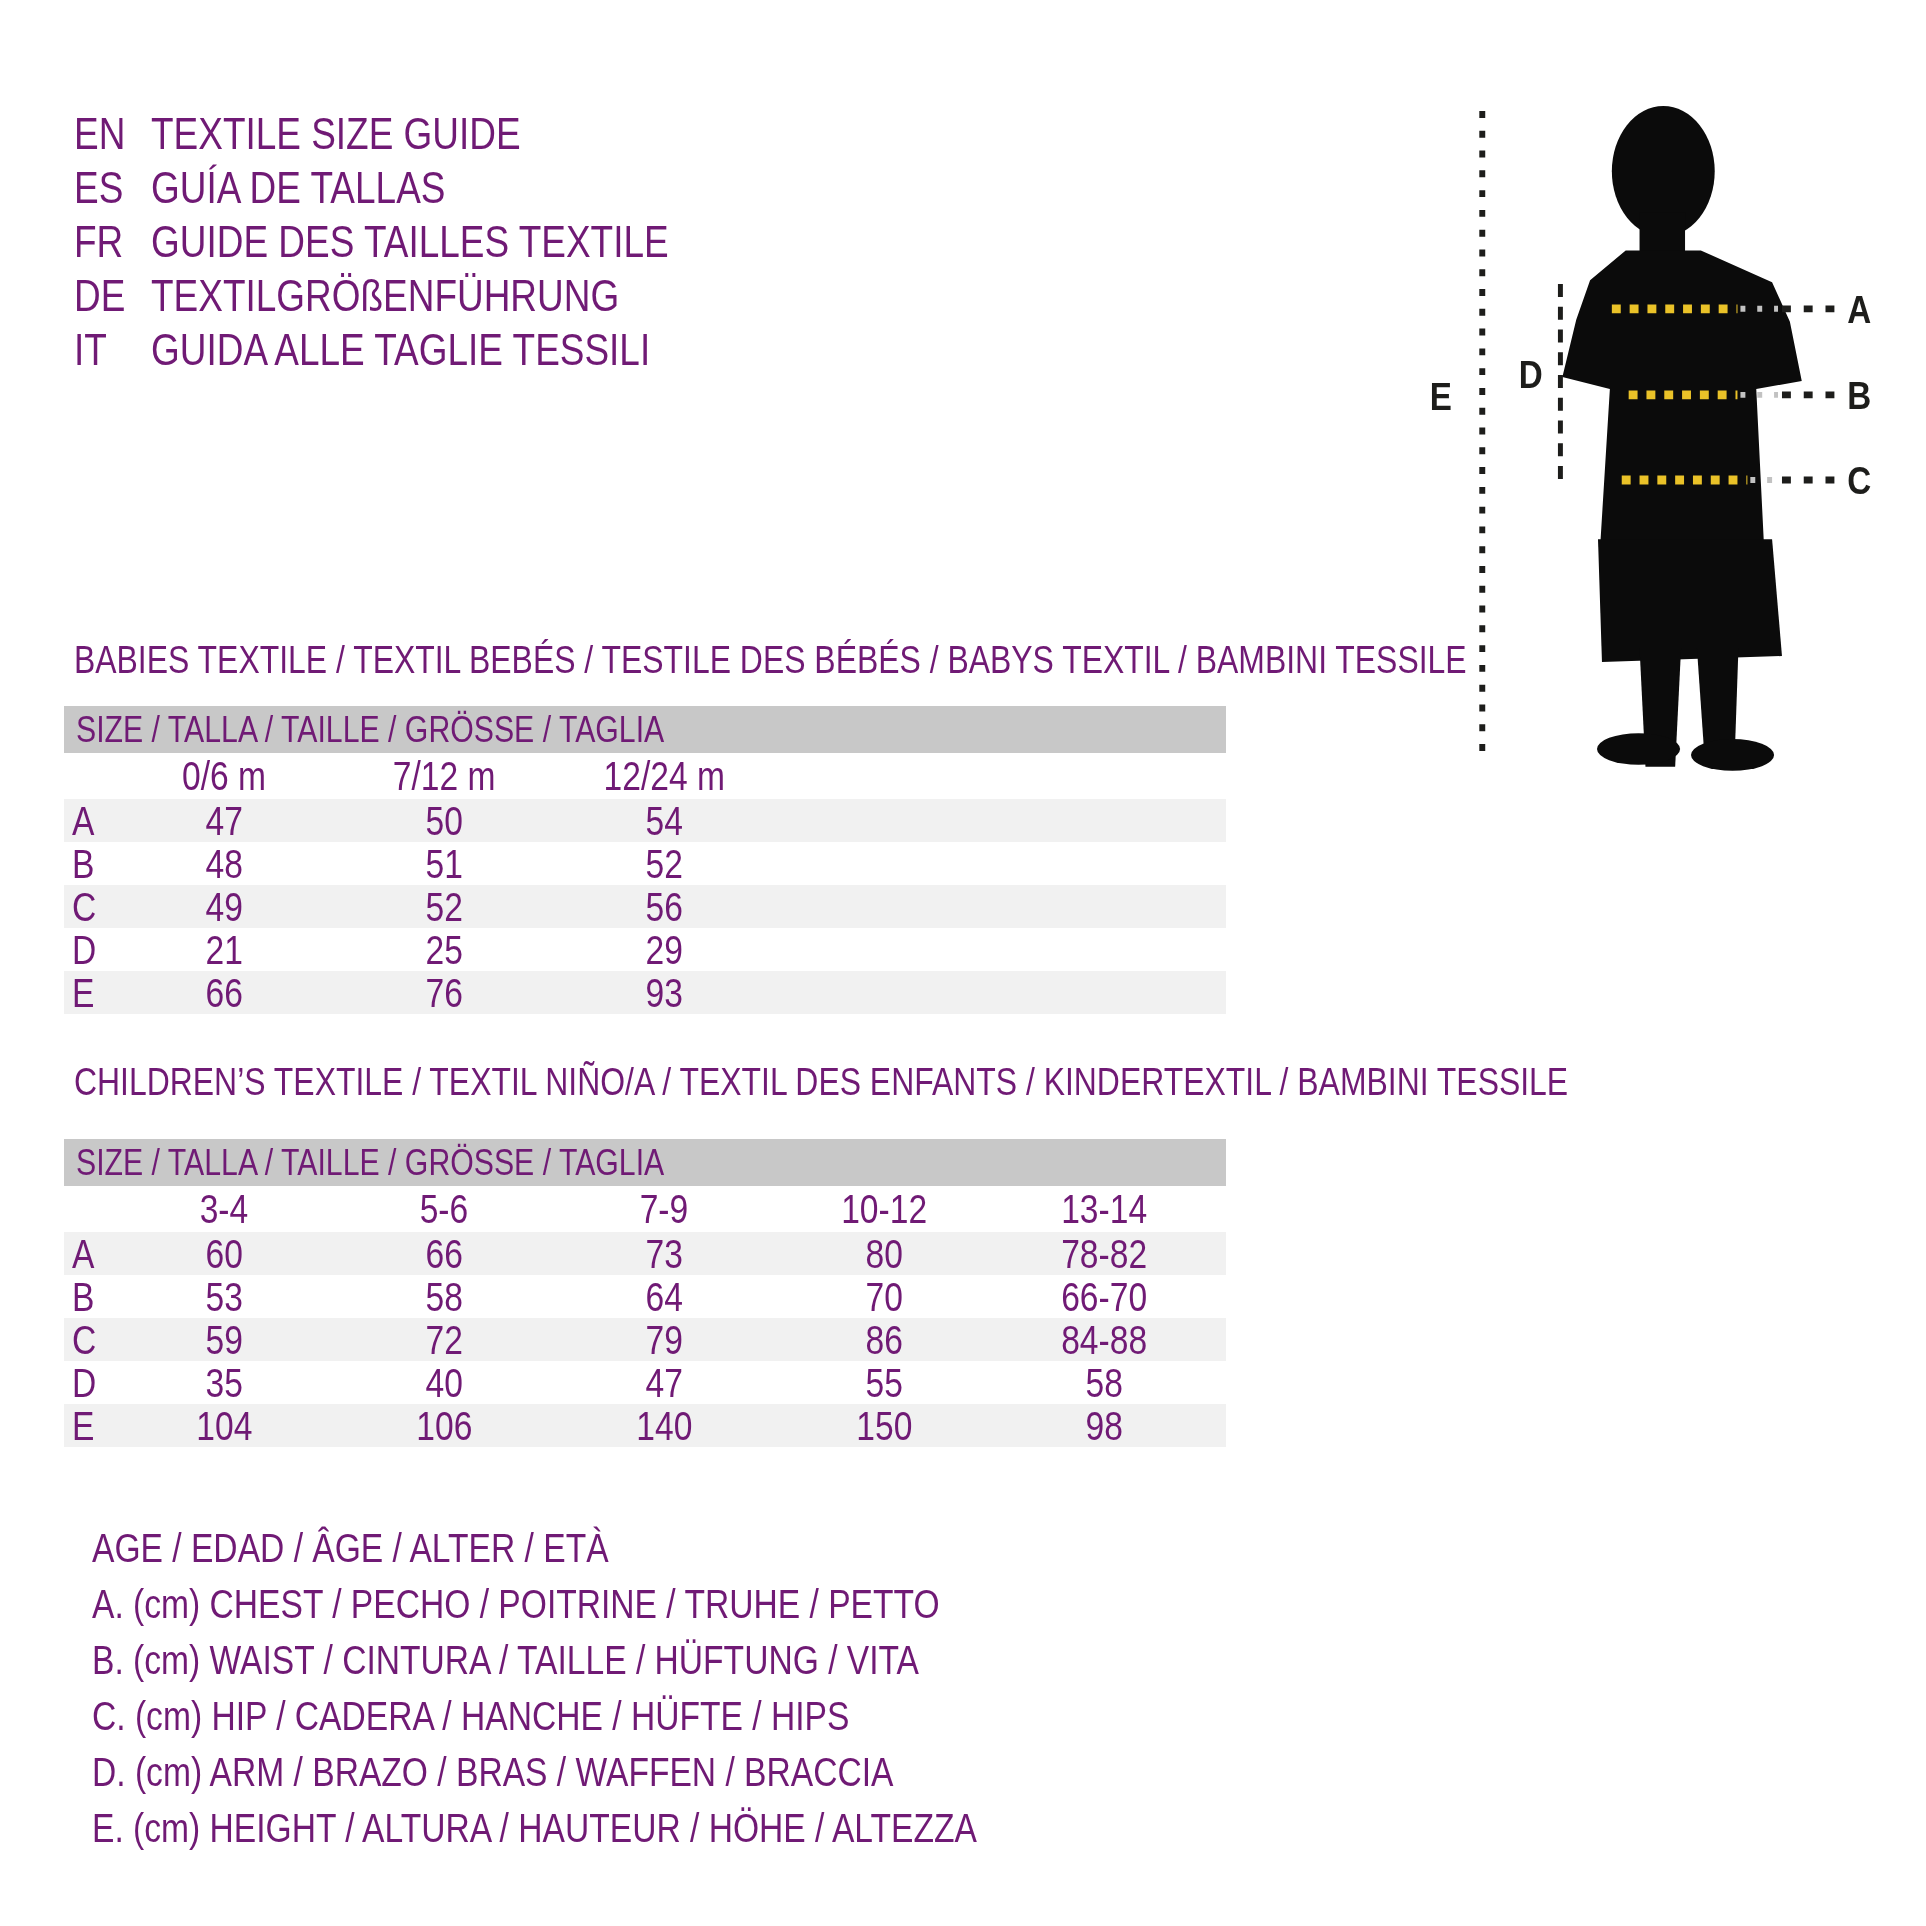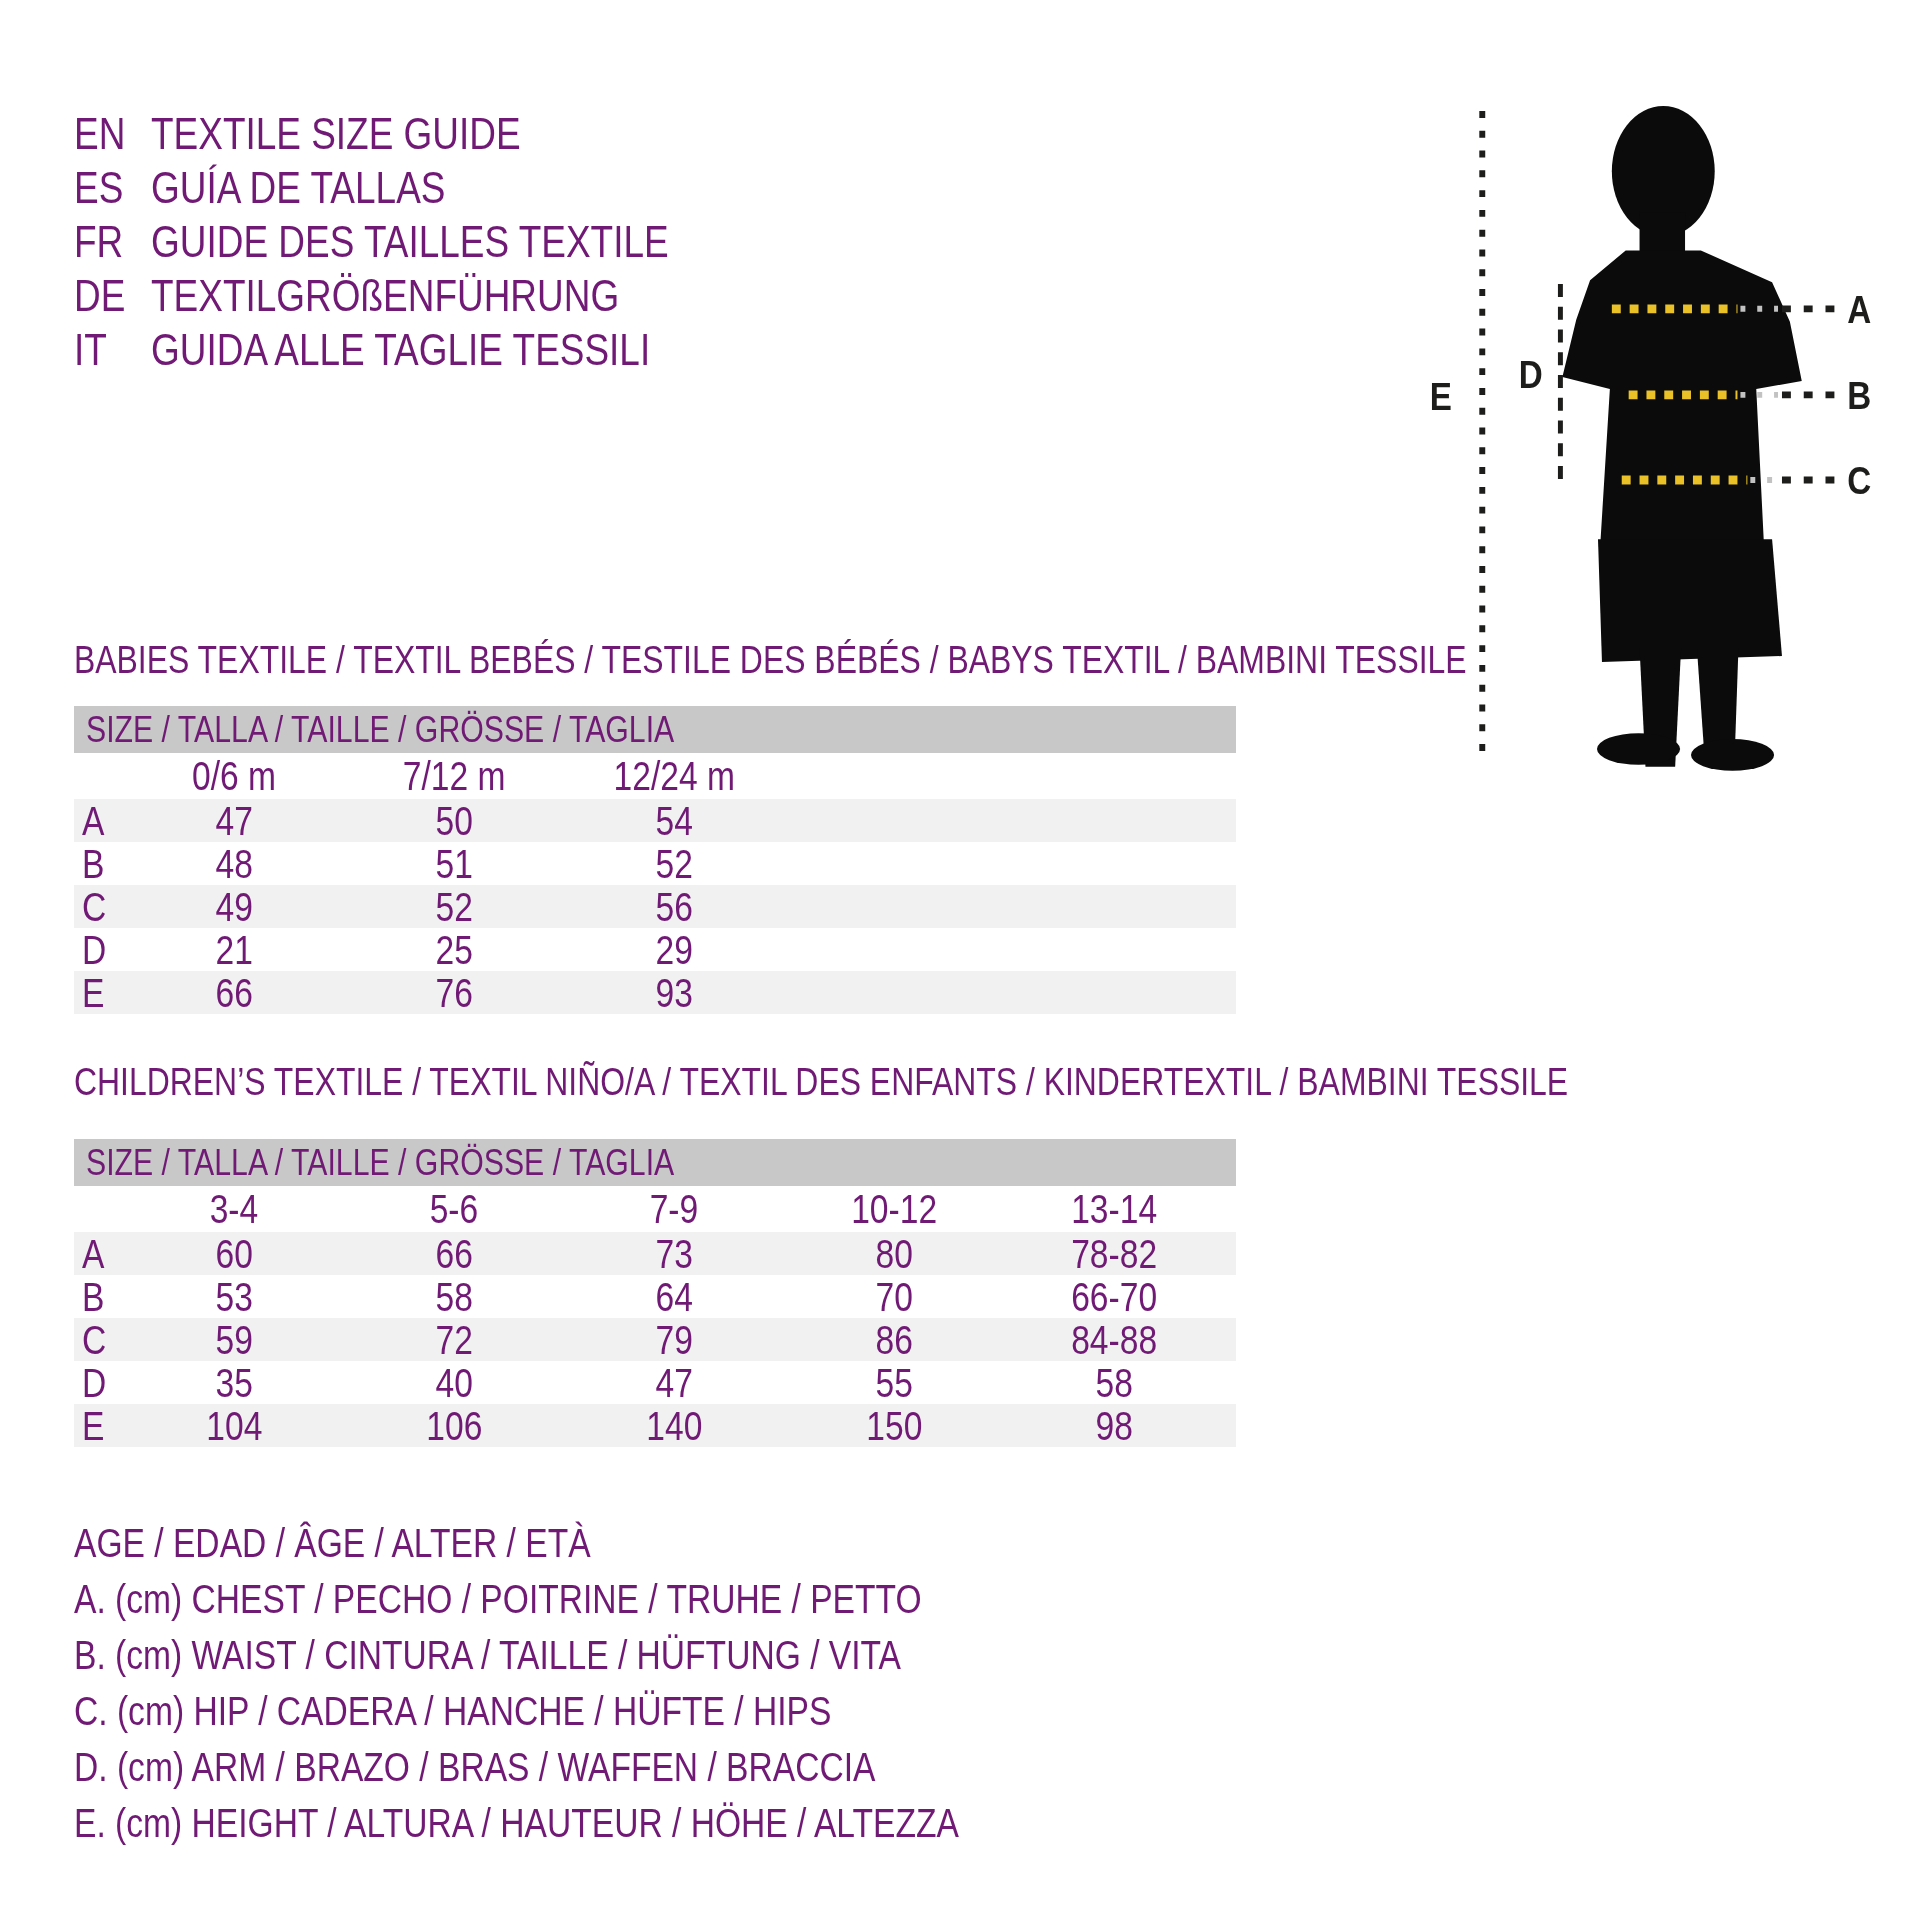--- a/index.html
+++ b/index.html
@@ -14,33 +14,33 @@
   .lang-row{display:flex;height:54px;align-items:center;font-size:44px;font-weight:500;}
   .lang-code{width:77px;flex:0 0 77px;}
 
   
   .figure-wrap{position:absolute;left:1416px;top:84px;width:455px;height:693px;}
 
   
   .sec-heading{position:absolute;left:74px;font-size:38px;font-weight:500;}
 
   
-  .size-table{position:absolute;left:74px;width:1162px;}
+  .size-table{position:absolute;left:64px;width:1162px;}
   .bar{height:47px;background:#c8c8c8;line-height:47px;font-size:36px;padding-left:12px;box-sizing:border-box;}
   .trow{display:grid;height:43px;align-items:center;font-size:40px;}
   .trow.head{height:46px;}
   .cols3{grid-template-columns:50px 220px 220px 220px;}
   .cols5{grid-template-columns:50px 220px 220px 220px 220px 220px;}
   .rows .trow:nth-child(odd){background:#f1f1f1;}
   .letter{padding-left:8px;}
   .val{text-align:center;}
 
   
   .legend{position:absolute;left:74px;top:1515px;}
-  .legend-line{height:56px;display:flex;align-items:center;font-size:40px;}
+  .legend-line{height:56px;display:flex;align-items:flex-end;font-size:40px;margin-left:18px;}
 </style>
 </head>
 <body>
 
 <div class="canvas">
 
   <div class="lang-block">
     <div class="lang-row">
       <span class="lang-code"><span class="cx">EN</span></span>
       <span class="cx">TEXTILE SIZE GUIDE</span>

